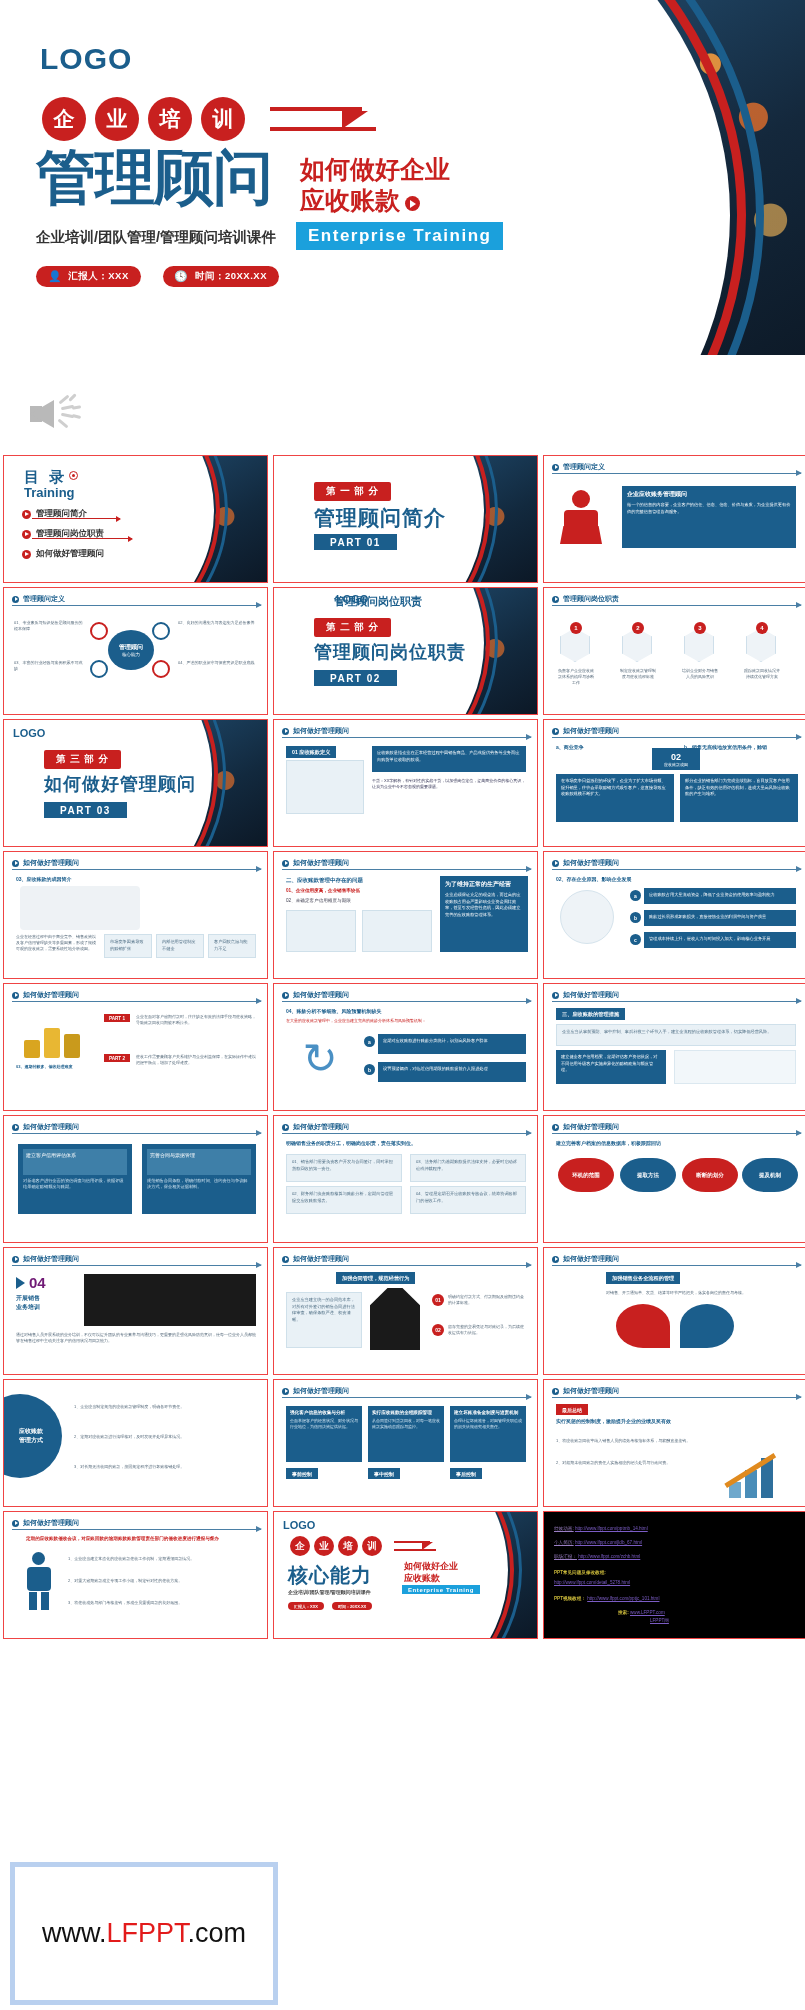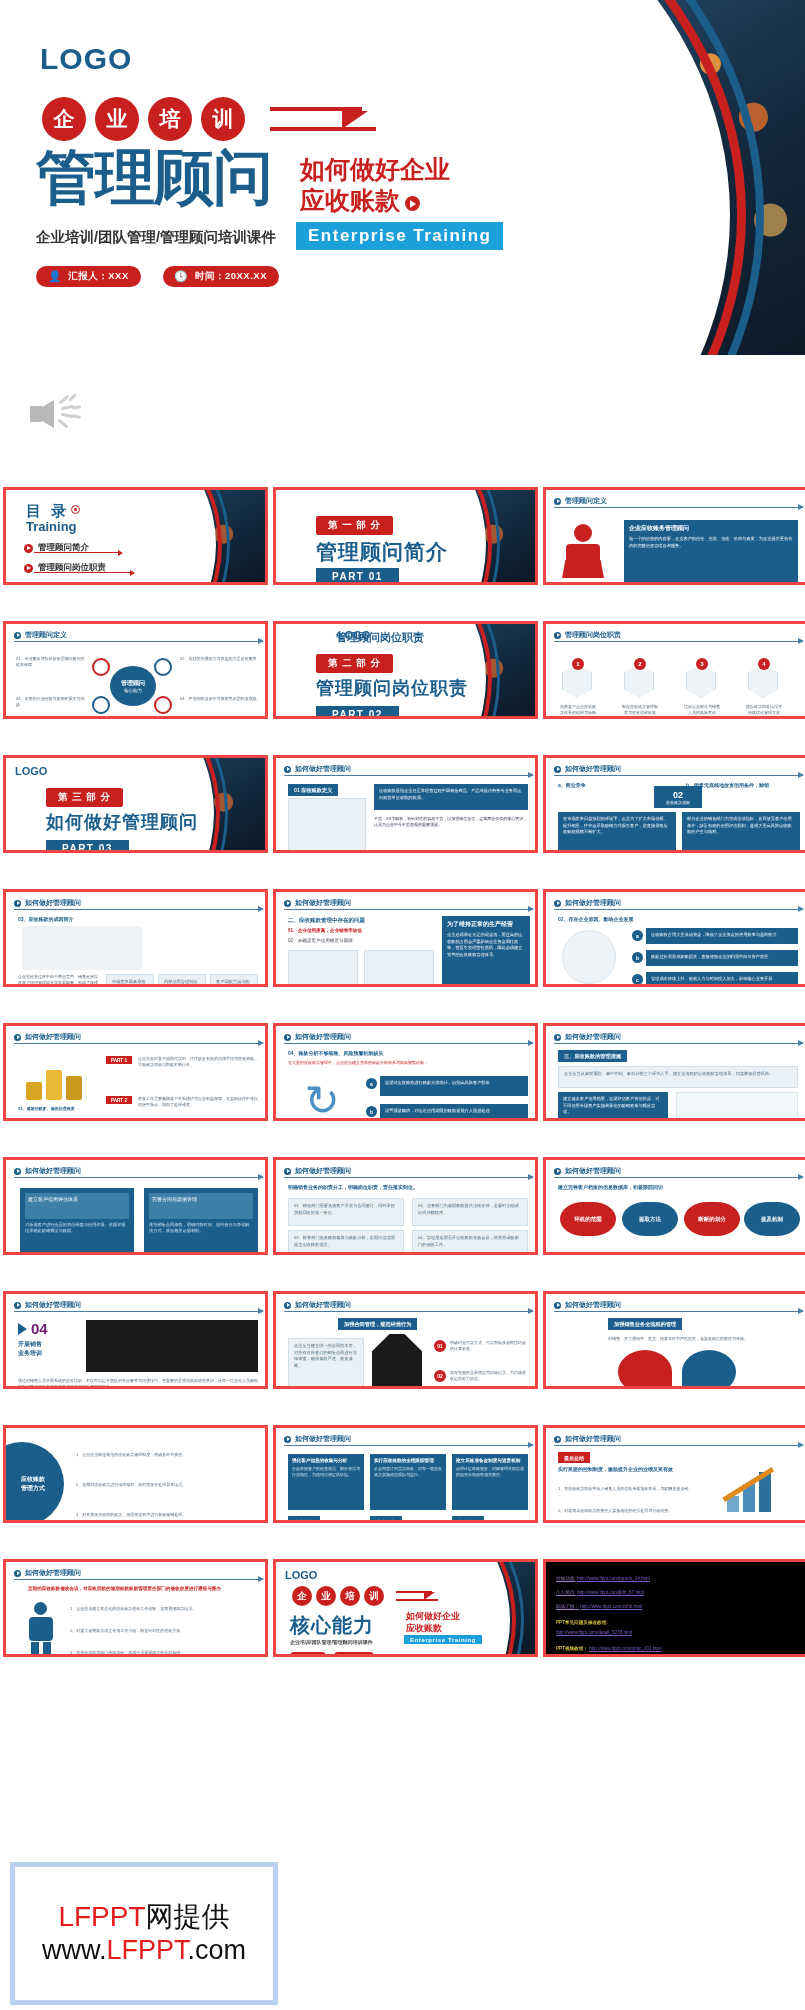--- a/index.html
+++ b/index.html
@@ -72,22 +72,22 @@
 
   .speaker { position:absolute; left:30px; top:390px; width:56px; height:48px; }
   .speaker .cone { position:absolute; left:0; top:10px; width:0; height:0;
         border-top:14px solid transparent; border-bottom:14px solid transparent; border-right:24px solid #b9b9b9; }
   .speaker .box { position:absolute; left:0; top:16px; width:12px; height:16px; background:#b9b9b9; }
   .speaker .wv { position:absolute; background:#cfcfcf; height:3px; border-radius:2px; }
 
   
   .grid { position:absolute; left:0; top:455px; width:805px;
           display:grid; grid-template-columns:repeat(3, 265px); gap:4px 5px; padding:0 3px; }
-  .slide { width:265px; height:98px; background:#fff; position:relative; overflow:hidden;
-           border:3px solid #ef4444;margin-top:32px; }
+  .slide { width:265px; height:128px; background:#fff; position:relative; overflow:hidden;
+           border:1px solid #ef4444; }
 
   .photo-bg {
     position:absolute; inset:0;
     background:
       radial-gradient(circle at 72% 22%, rgba(255,165,60,.8) 0 7px, transparent 8px),
       radial-gradient(circle at 84% 48%, rgba(255,120,40,.6) 0 9px, transparent 10px),
       radial-gradient(circle at 58% 64%, rgba(90,170,235,.5) 0 8px, transparent 9px),
       radial-gradient(circle at 40% 30%, rgba(60,130,210,.45) 0 6px, transparent 7px),
       linear-gradient(150deg,#16364f 0%,#1d4464 35%,#12293e 70%,#0c1826 100%);
   }
@@ -682,16 +682,15 @@
     </div>
     <div class="ln" style="left:106px;top:106px">
       <span class="lk-url">LFPPT网</span>
     </div>
   </div>
 
 </div>
 
 <div class="wm-wrap">
   <div class="wm">
-    <div><span class="r">LFPPT</span><span>网提供</span></div>
     <div class="l2"><span>www.</span><span class="r">LFPPT</span><span>.com</span></div>
   </div>
 </div>
 
 </body></html>

